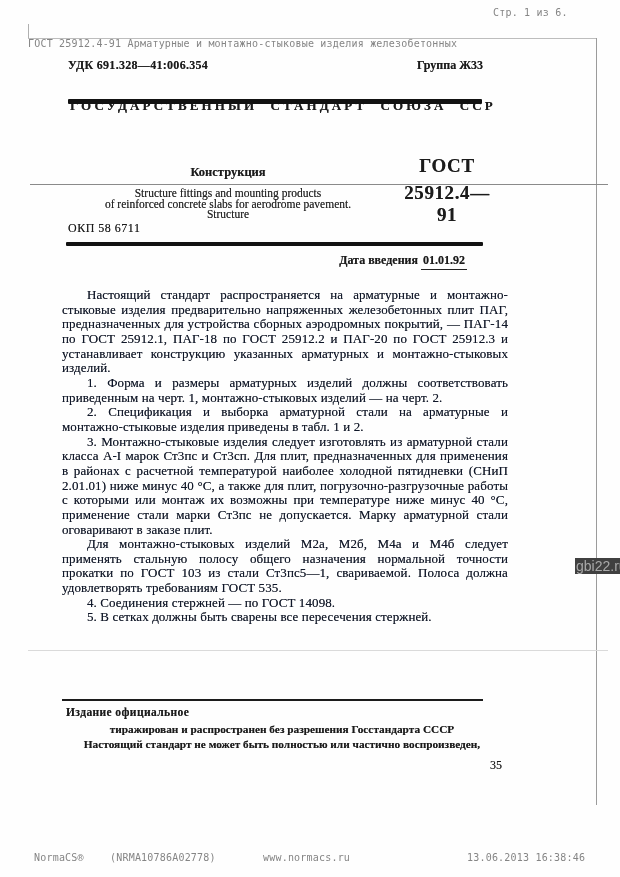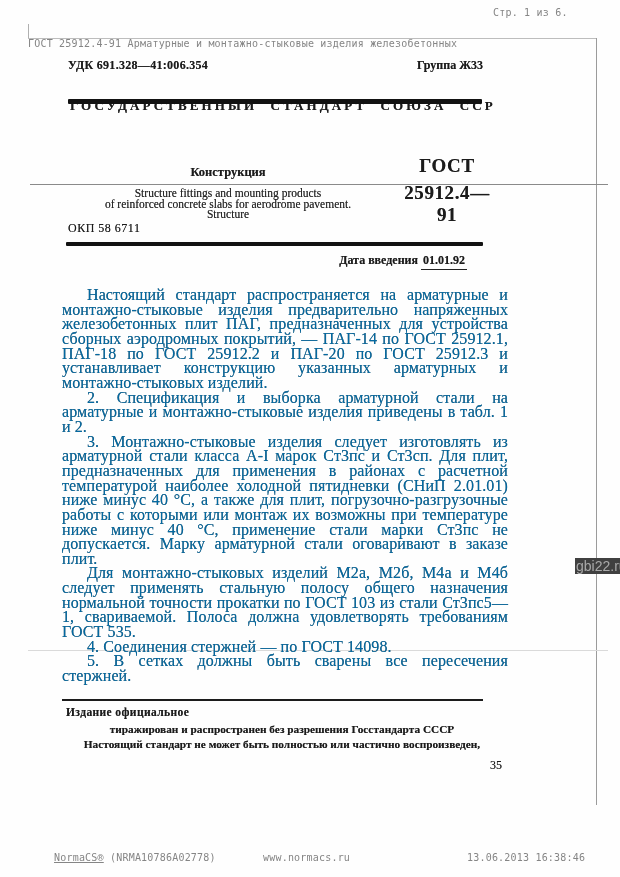--- a/index.html
+++ b/index.html
@@ -69,22 +69,22 @@
   }
   .gost-box .num { display: block; margin-top: 5px; }
   .okp { position: absolute; left: 68px; top: 221px; font-size: 12px; letter-spacing: 0.5px; }
   .date-line {
     position: absolute; left: 264px; top: 253px; width: 203px;
     text-align: right; font-size: 12px; font-weight: bold;
   }
   .date-line .val { border-bottom: 1px solid #222; padding: 0 2px 2px 2px; }
   .body-text {
     position: absolute; left: 62px; top: 288px; width: 446px;
-    font-size: 16px; line-height: 14.65px; text-align: justify;
-    color: #0369a1; letter-spacing: 0.1px;
+    font-size: 13px; line-height: 14.65px; text-align: justify;
+    color: #0f172a; letter-spacing: 0.1px;
   }
   .body-text p { text-indent: 25px; margin: 0; }
   .edition {
     position: absolute; left: 66px; top: 706px;
     font-size: 11.5px; font-weight: bold; letter-spacing: 0.4px;
   }
   .copyright {
     position: absolute; left: 62px; top: 722px; width: 440px;
     text-align: center; font-size: 11.3px; font-weight: bold; line-height: 14.5px;
   }
@@ -131,35 +131,36 @@
   <div class="okp doc">ОКП 58 6711</div>
   <div class="bar bar2"></div>
 
   <div class="date-line doc">
     <span>Дата введения</span>
     <span class="val">01.01.92</span>
   </div>
 
   <div class="body-text doc">
     <p>Настоящий стандарт распространяется на арматурные и монтажно-стыковые изделия предварительно напряженных железобетонных плит ПАГ, предназначенных для устройства сборных аэродромных покрытий, — ПАГ-14 по ГОСТ 25912.1, ПАГ-18 по ГОСТ 25912.2 и ПАГ-20 по ГОСТ 25912.3 и устанавливает конструкцию указанных арматурных и монтажно-стыковых изделий.</p>
+    <p>1. Форма и размеры арматурных изделий должны соответствовать приведенным на черт. 1, монтажно-стыковых изделий — на черт. 2.</p>
     <p>2. Спецификация и выборка арматурной стали на арматурные и монтажно-стыковые изделия приведены в табл. 1 и 2.</p>
     <p>3. Монтажно-стыковые изделия следует изготовлять из арматурной стали класса А-I марок Ст3пс и Ст3сп. Для плит, предназначенных для применения в районах с расчетной температурой наиболее холодной пятидневки (СНиП 2.01.01) ниже минус 40 °С, а также для плит, погрузочно-разгрузочные работы с которыми или монтаж их возможны при температуре ниже минус 40 °С, применение стали марки Ст3пс не допускается. Марку арматурной стали оговаривают в заказе плит.</p>
     <p>Для монтажно-стыковых изделий М2а, М2б, М4а и М4б следует применять стальную полосу общего назначения нормальной точности прокатки по ГОСТ 103 из стали Ст3пс5—1, свариваемой. Полоса должна удовлетворять требованиям ГОСТ 535.</p>
     <p>4. Соединения стержней — по ГОСТ 14098.</p>
     <p>5. В сетках должны быть сварены все пересечения стержней.</p>
   </div>
 
   <div class="rule-bottom"></div>
   <div class="edition doc">Издание официальное</div>
   <div class="copyright doc">
     <div>тиражирован и распространен без разрешения Госстандарта СССР</div>
     <div>Настоящий стандарт не может быть полностью или частично воспроизведен,</div>
   </div>
   <div class="page-num doc">35</div>
 
   <div class="watermark">gbi22.ru</div>
 
-  <span class="chrome" style="left:54px; top:852px;text-decoration:underline;">NormaCS®</span>
+  <span class="chrome" style="left:34px; top:852px;">NormaCS®</span>
   <span class="chrome" style="left:110px; top:852px;">(NRMA10786A02778)</span>
   <span class="chrome" style="left:263px; top:852px;">www.normacs.ru</span>
   <span class="chrome" style="left:467px; top:852px;">13.06.2013 16:38:46</span>
 
 </div>
 
 </body></html>

